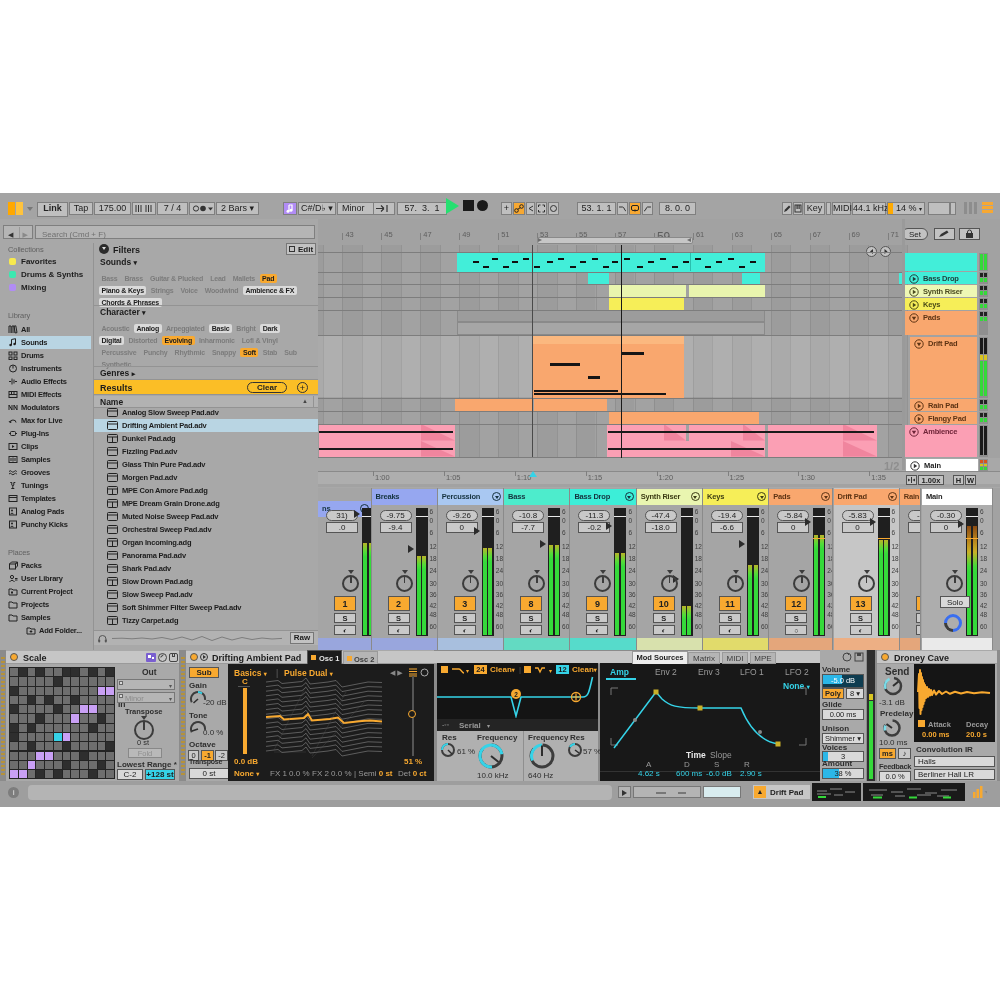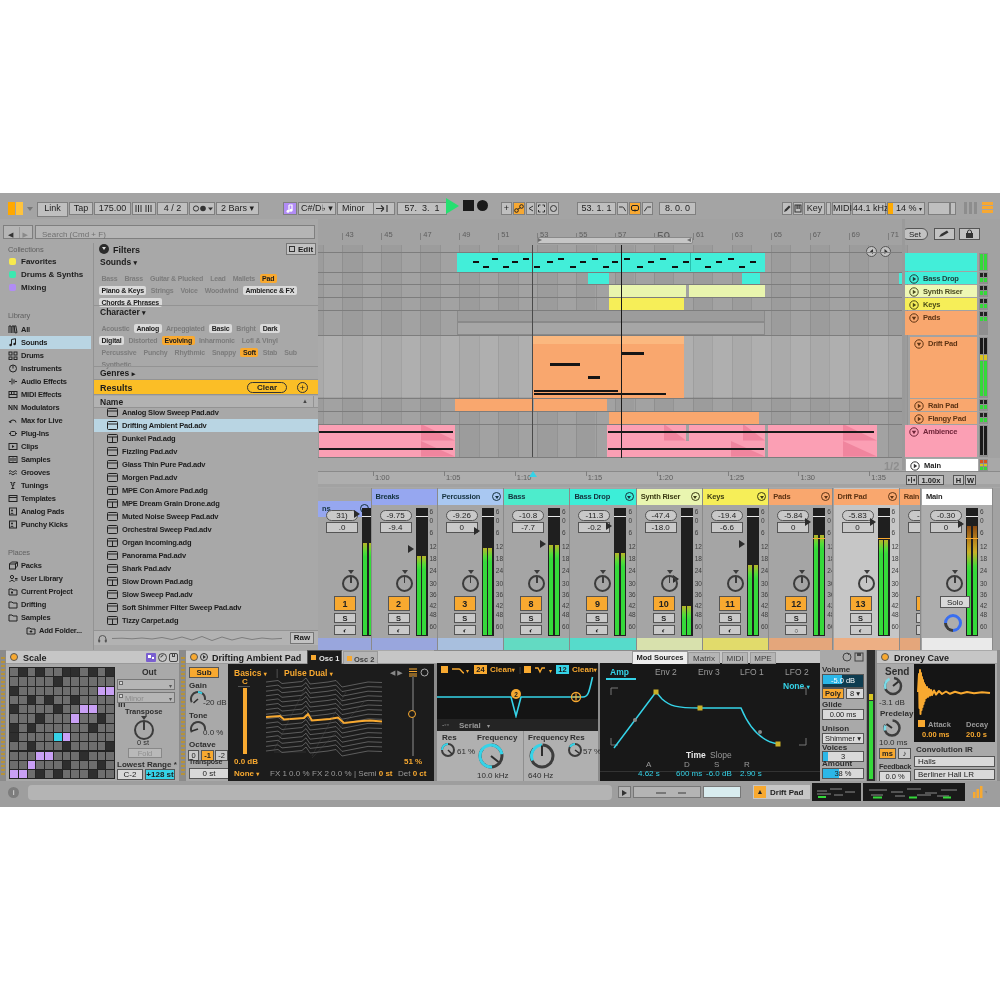--- a/index.html
+++ b/index.html
@@ -13,32 +13,32 @@
 </style>
 </head>
 <body>
 <div id="app">
 
 <div class="ab" style="left:0;top:0;width:1000px;height:26px;background:#a4a4a4;">
 
   <div class="ab" style="left:8px;top:9px;width:7px;height:13px;background:#ffa800;"></div>
   <div class="ab" style="left:16px;top:9px;width:7px;height:13px;background:#ffc33c;"></div>
   <div class="ab" style="left:27px;top:14px;width:0;height:0;border-left:3px solid transparent;border-right:3px solid transparent;border-top:4px solid #777;"></div>
-  <div class="btn" style="left:37px;top:9px;width:31px;height:15px;">Link</div>
+  <div class="btn" style="left:37px;top:9px;width:31px;height:15px;font-weight:bold;">Link</div>
   <div class="btn" style="left:69px;top:9px;width:24px;height:13px;">Tap</div>
   <div class="btn" style="left:94px;top:9px;width:37px;height:13px;">175.00</div>
   <div class="btn" style="left:132px;top:9px;width:24px;height:13px;">
         <svg width="22" height="11">
           <g stroke="#333">
             <path d="M3 2 v7 M5.5 2 v7 M8 2 v7"></path>
             <path d="M13 2 v7 M15.5 2 v7 M18 2 v7"></path>
           </g>
         </svg>
       </div>
-  <div class="btn" style="left:157px;top:9px;width:31px;height:13px;">4 / 2</div>
+  <div class="btn" style="left:157px;top:9px;width:31px;height:13px;">7 / 4</div>
   <div class="btn" style="left:189px;top:9px;width:26px;height:13px;">
         <svg width="24" height="11">
           <circle cx="6" cy="5.5" r="2.6" fill="none" stroke="#333"></circle>
           <circle cx="13" cy="5.5" r="2.8" fill="#333"></circle>
           <path d="M18 4.5 l2.5 3 l2.5 -3" fill="#333"></path>
         </svg>
       </div>
   <div class="btn" style="left:216px;top:9px;width:43px;height:13px;">2 Bars ▾</div>
 
   <div class="ab" style="left:283px;top:9px;width:14px;height:13px;background:#b18cf5;border:1px solid #7f7f7f;">
@@ -330,21 +330,21 @@
             </svg>
           </span>
           <span class="ab" style="left:21px;top:2px;color:#1c1c1c;font-size:7.5px;letter-spacing:-0.2px;font-weight:bold;white-space:nowrap;">Current Project</span>
         </div>
 <div class="ab" style="left:0;top:355px;width:91px;height:13px;">
           <span class="ab" style="left:8px;top:2px;">
             <svg width="10" height="9">
               <path d="M1 8 V2 h3 l1 1 h4 v5 Z" fill="none" stroke="#222"></path>
             </svg>
           </span>
-          <span class="ab" style="left:21px;top:2px;color:#1c1c1c;font-size:7.5px;letter-spacing:-0.2px;font-weight:bold;white-space:nowrap;">Drifting</span>
+          <span class="ab" style="left:21px;top:2px;color:#1c1c1c;font-size:7.5px;letter-spacing:-0.2px;font-weight:bold;white-space:nowrap;">Projects</span>
         </div>
 <div class="ab" style="left:0;top:368px;width:91px;height:13px;">
           <span class="ab" style="left:8px;top:2px;">
             <svg width="10" height="9">
               <path d="M1 8 V2 h3 l1 1 h4 v5 Z" fill="none" stroke="#222"></path>
             </svg>
           </span>
           <span class="ab" style="left:21px;top:2px;color:#1c1c1c;font-size:7.5px;letter-spacing:-0.2px;font-weight:bold;white-space:nowrap;">Samples</span>
         </div>
 <div class="ab" style="left:0;top:381px;width:91px;height:13px;margin-left:18px;">

